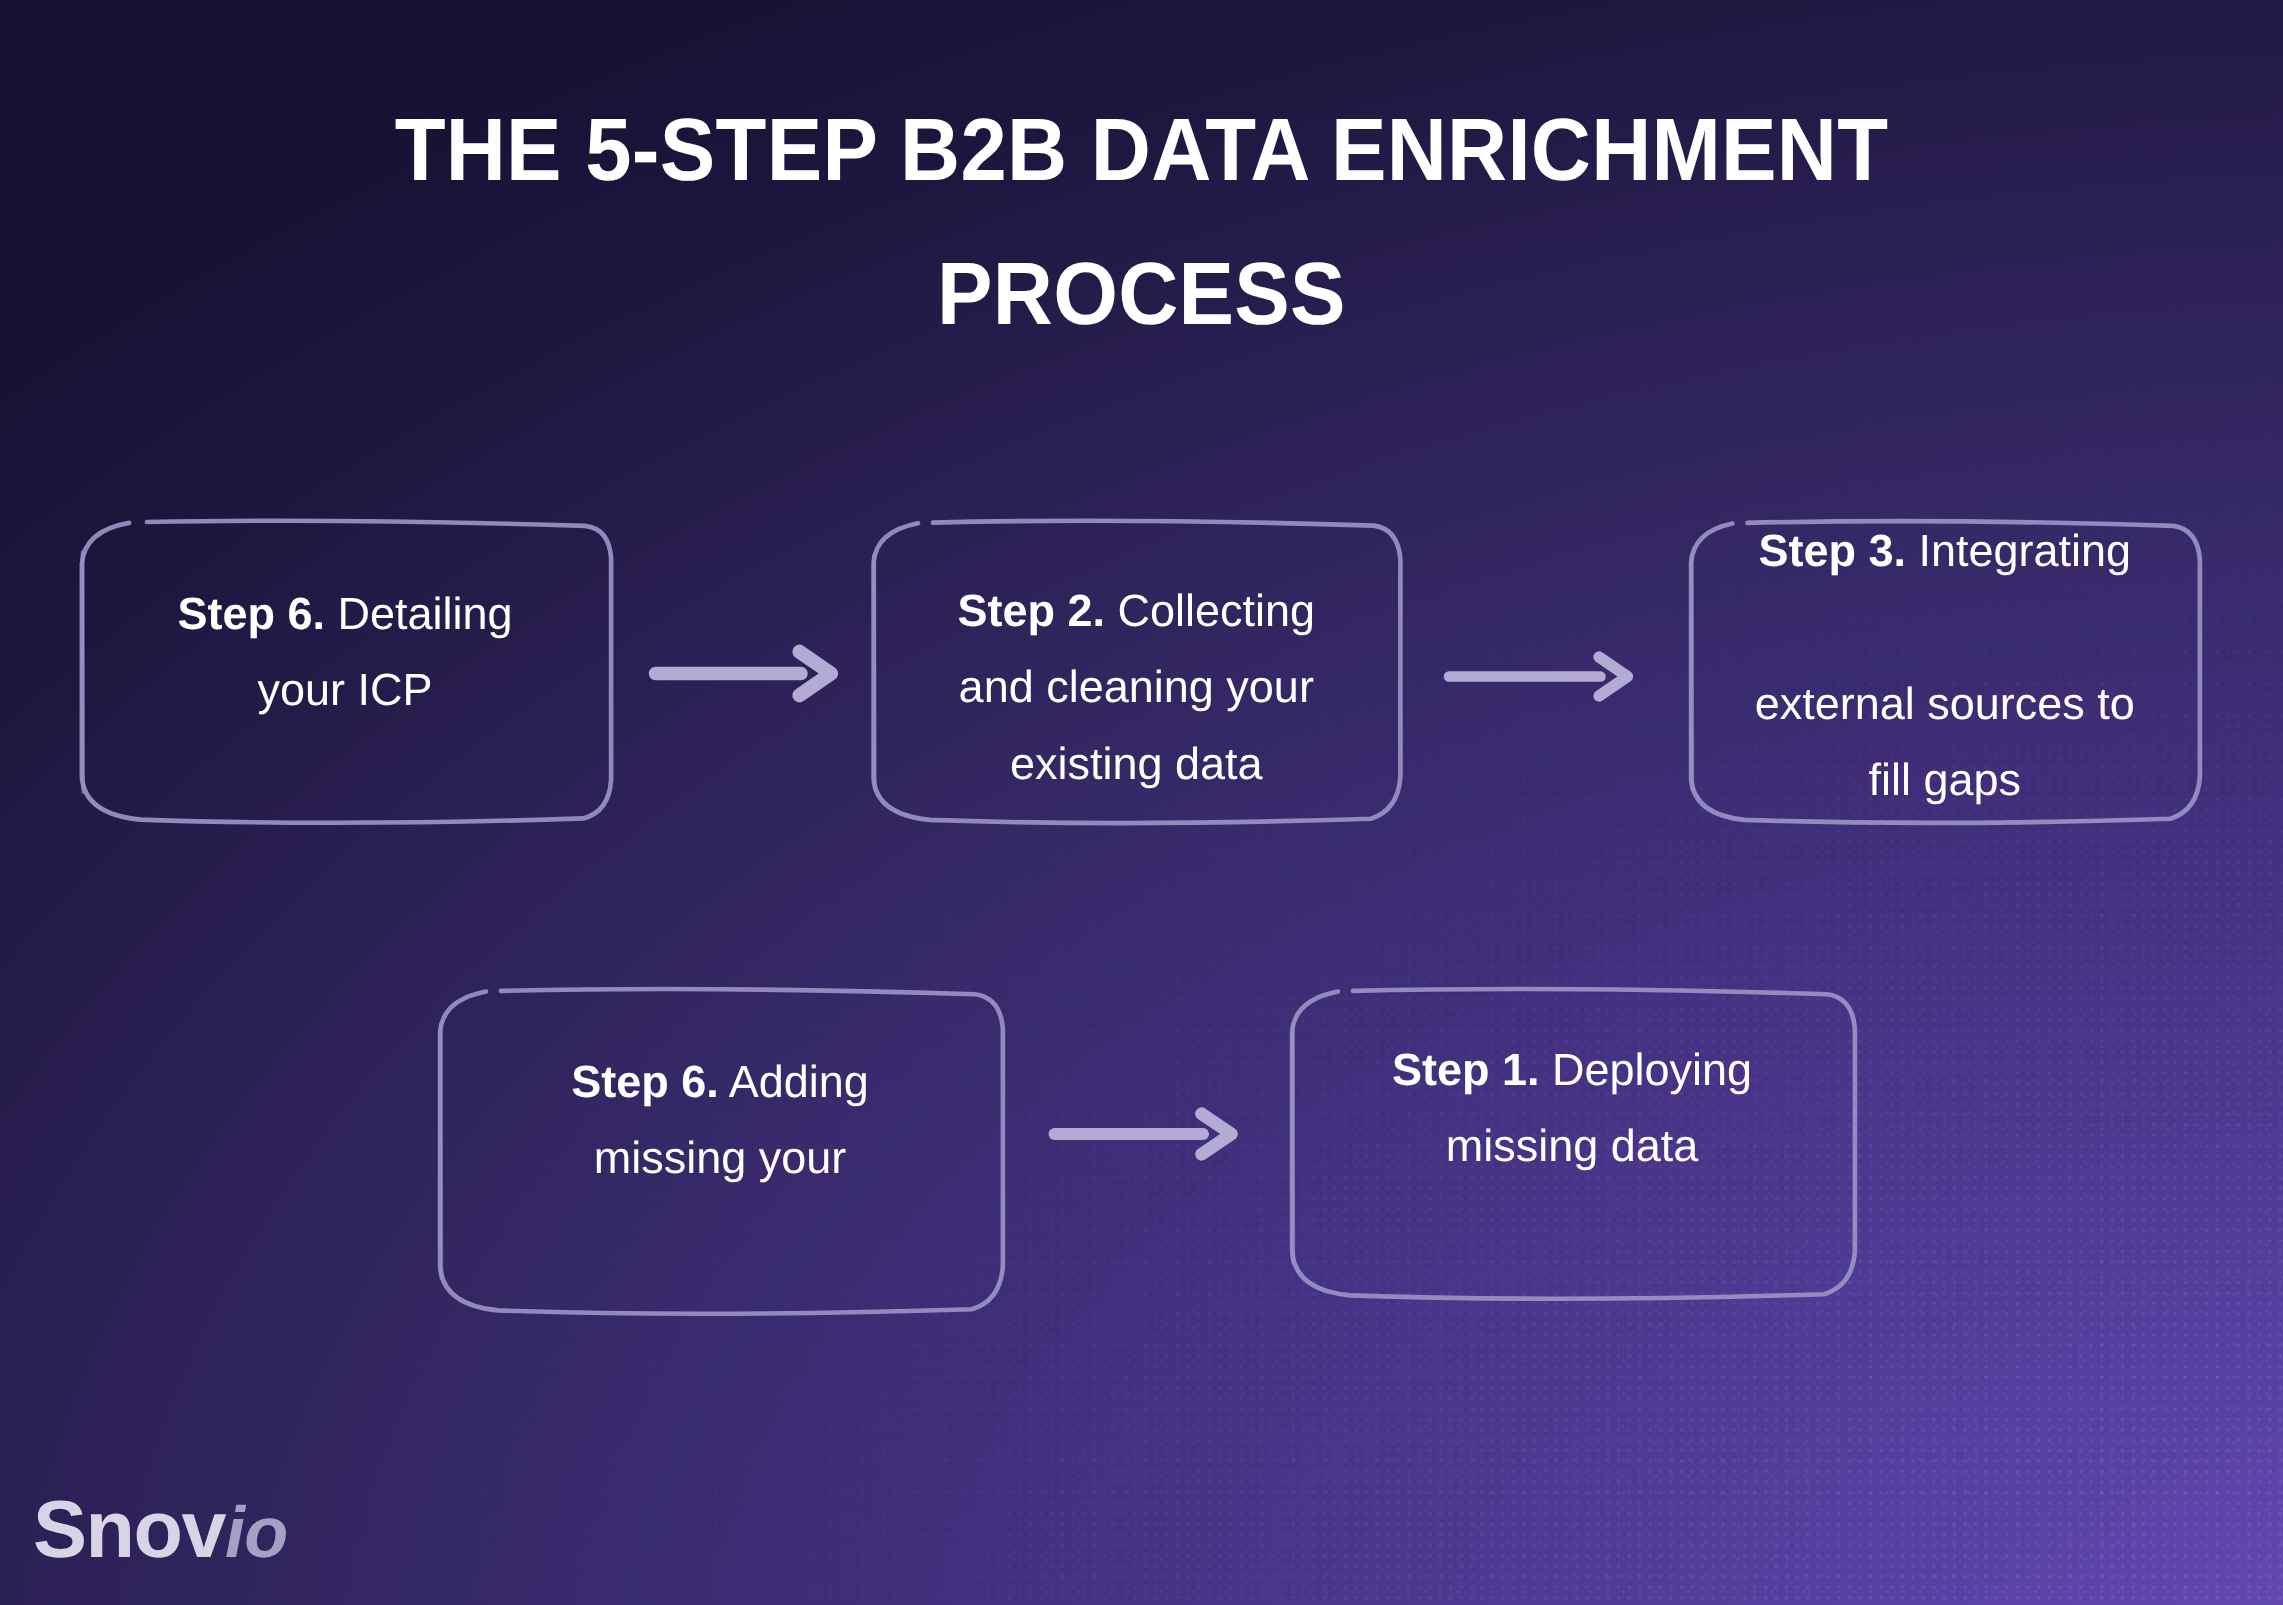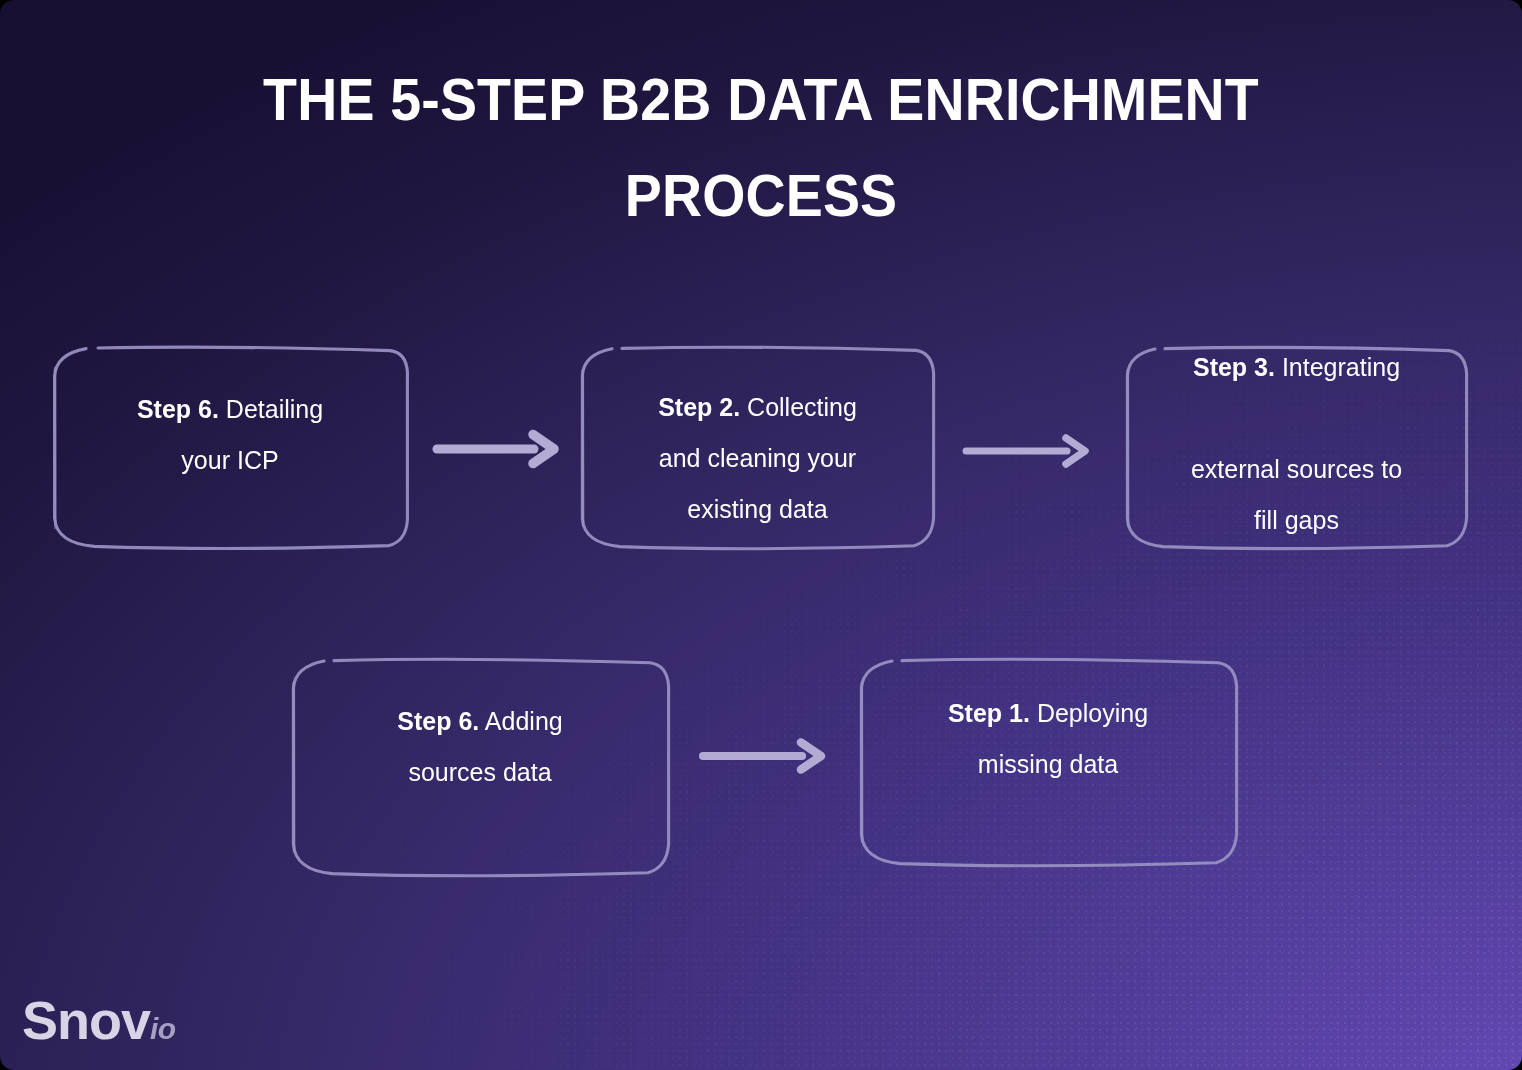--- a/index.html
+++ b/index.html
@@ -9,21 +9,20 @@
   }
   #canvas {
     position: relative;
     width: 1522px;
     height: 1070px;
     overflow: hidden;
     font-family: "Liberation Sans", sans-serif;
     background-color: #2e2257;
     background-image:
       radial-gradient(ellipse 150% 130% at 108% 108%, #6a50c0 0%, #5b43a8 14%, #4c3a92 30%, #3f2f7b 46%, #352866 60%, #2a1f52 74%, #1f163f 87%, #171033 100%);
-    border-radius: 14px;
   }
   
   #texture {
     position: absolute;
     inset: 0;
     pointer-events: none;
     background-image:
       radial-gradient(circle at 1px 1px, rgba(190,178,230,0.16) 1px, rgba(0,0,0,0) 1.6px),
       radial-gradient(circle at 1px 1px, rgba(190,178,230,0.10) 1px, rgba(0,0,0,0) 1.6px);
     background-size: 7px 7px, 11px 11px;
@@ -64,21 +63,21 @@
     left: -6px;
     top: -6px;
     overflow: visible;
   }
   .step-text {
     position: absolute;
     left: -16px;
     right: -16px;
     text-align: center;
     color: #ffffff;
-    font-size: 25px;
+    font-size: 30px;
     font-weight: 400;
     line-height: 51px;
     white-space: pre-line;
   }
   .step-text b {
     font-weight: 700;
   }
 
   
   .arrow {
@@ -94,21 +93,21 @@
     color: #d8d4e6;
     font-size: 54px;
     font-weight: 700;
     letter-spacing: -1px;
     line-height: 56px;
     white-space: nowrap;
   }
   #logo .io {
     font-style: italic;
     font-weight: 700;
-    font-size: 30px;
+    font-size: 48px;
     color: #a79fc4;
     letter-spacing: -0.5px;
   }
 </style>
 </head>
 <body>
 
 <div id="canvas">
 
   <div id="texture"></div>
@@ -167,21 +166,21 @@
   </div>
 
   <div class="step-box" style="left:290px; top:660px; width:380px; height:215px;">
     <div class="frame">
       <svg width="392" height="227" viewBox="0 0 392 227" fill="none">
         <path d="M50 6.6 Q 186 3.2 366 8.8 Q 383 11 384.6 32 L 384.6 190 Q 383 213 364 218.8 Q 186 224.4 48 219.6 Q 11 216 9.4 190 L 9.4 34 Q 11 12.6 40 7" stroke="#9a92c4" stroke-width="3.1" stroke-linecap="round" fill="none" opacity="0.92"></path>
         <path d="M9.8 29 L 10.2 198" stroke="#9a92c4" stroke-width="2.6" stroke-linecap="round" opacity="0.55"></path>
       </svg>
     </div>
     <div class="step-text" style="top:36px;"><b>Step 6.</b> <span>Adding
-sources data</span></div>
+missing your</span></div>
   </div>
 
   <div class="arrow" style="left:700px; top:735px; width:128px; height:42px;">
     <svg width="128" height="42" viewBox="0 0 128 42" fill="none">
       <path d="M3 21 L 102 21" stroke="#b3abd4" stroke-width="8" stroke-linecap="round"></path>
       <path d="M101 7.5 L 121 21 L 101 34.5" stroke="#b3abd4" stroke-width="8.5" stroke-linecap="round" stroke-linejoin="round" fill="none"></path>
     </svg>
   </div>
 
   <div class="step-box" style="left:858px; top:660px; width:380px; height:205px;">

